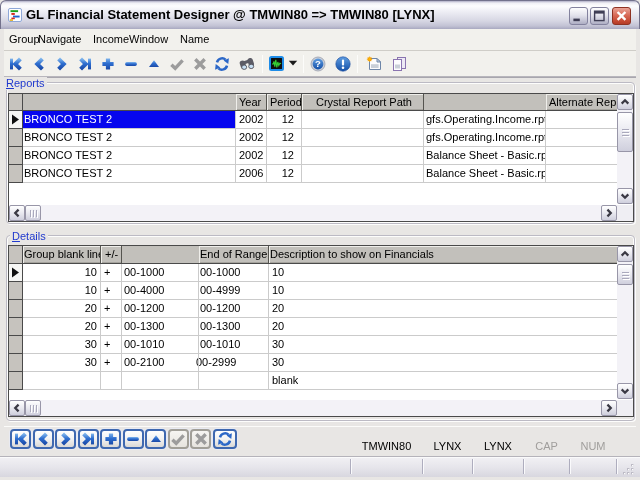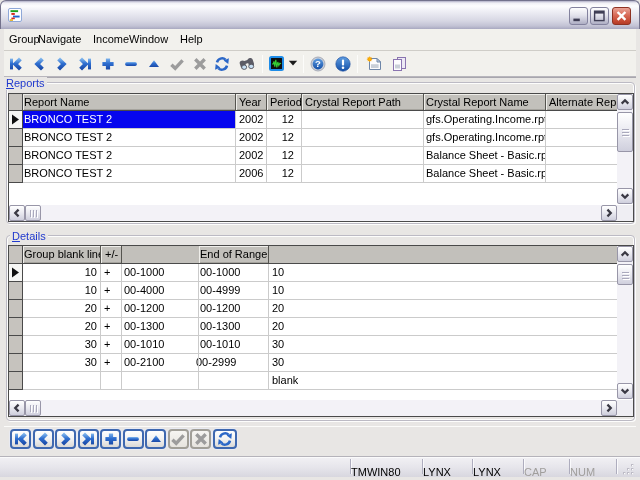--- a/index.html
+++ b/index.html
@@ -38,21 +38,21 @@
 .sb{background:#F3F2F7}
 .sbtn{border:1px solid #9896A8;border-radius:2px;background:linear-gradient(180deg,#FFFFFF,#E9E9F0 50%,#CFCFDD)}
 .thumbh .gl{top:4px;width:1px;height:7px;background:#AAA9BC;box-shadow:1px 1px 0 #fff}
 .thumbv .gl{left:4px;height:1px;width:7px;background:#AAA9BC;box-shadow:1px 1px 0 #fff}
 .nb{top:429px;width:21px;height:20px;border-radius:4px;border:2px solid #3E68B0;
  background:linear-gradient(180deg,#FFFFFF,#F4F4F4 45%,#DBD9D6);box-shadow:0 0 0 1px #E8EAF2}
 .nbd{border-color:#A19F98;background:linear-gradient(180deg,#F6F5F2,#E6E4DF)}
 
 #sbar{left:0;top:456px;width:640px;height:21px;border-radius:0;box-shadow:inset 0 1px 0 #B5B3BA,inset 0 2px 0 #FAFAFB;background:linear-gradient(180deg,#F3F2F5,#E6E5EB 55%,#D8D7DF)}
 .sdiv{top:459px;width:1px;height:15px;background:#AEADBE;box-shadow:1px 0 0 #FAFAFC}
-.stx{top:466px;text-align:left}
+.stx{top:440px;text-align:center}
 .gray{color:#A09E9C}
 </style></head>
 <body>
 <div id="win">
 
 <svg width="0" height="0" style="position:absolute">
 <defs>
 <linearGradient id="gb" x1="0" y1="0" x2="0" y2="1">
  <stop offset="0" stop-color="#7FB5EC"></stop>
           <stop offset="0.45" stop-color="#2F6FD0"></stop>
@@ -106,20 +106,21 @@
 <symbol id="sl" viewBox="0 0 16 16">
           <path d="M9.8,4.2 L6,8 L9.8,11.8" fill="none" stroke="#3A3944" stroke-width="2.6"></path>
         </symbol>
 <symbol id="sr" viewBox="0 0 16 16">
           <path d="M6.2,4.2 L10,8 L6.2,11.8" fill="none" stroke="#3A3944" stroke-width="2.6"></path>
         </symbol>
 </defs>
     </svg>
 
 <div class="a" id="tbar"></div>
+<div class="a" id="ttext">GL Financial Statement Designer @ TMWIN80 =&gt; TMWIN80 [LYNX]</div>
 <svg class="a" style="left:8px;top:8px" width="14" height="14" viewBox="0 0 14 14">
  <rect x="0.5" y="0.5" width="13" height="13" rx="1.5" fill="#FDFDFE" stroke="#8FA8D8"></rect>
  <rect x="2.5" y="2.2" width="7.6" height="1.9" fill="#1CA01C"></rect>
  <rect x="3.4" y="5.0" width="3.4" height="1.9" fill="#D62A1C"></rect>
  <rect x="5.0" y="7.6" width="6.6" height="1.9" fill="#1F62D0"></rect>
  <rect x="3.4" y="9.6" width="3.4" height="1.6" fill="#D62A1C"></rect>
  <rect x="1.8" y="11.3" width="3.2" height="1.5" fill="#DFA60A"></rect>
 </svg>
 <div class="a cap" style="left:569px"><svg width="17" height="16" viewBox="0 0 17 16">
         <rect x="3.4" y="10.6" width="6.4" height="2.6" fill="#3E3D54"></rect>
@@ -130,21 +131,21 @@
       </svg></div>
 <div class="a cap" id="bclose" style="left:612px"><svg width="17" height="16" viewBox="0 0 17 16">
         <path d="M4.6,4 L12.4,11.8 M12.4,4 L4.6,11.8" stroke="#fff" stroke-width="2.4"></path>
       </svg></div>
 
 <div class="a" id="menub"></div>
 <div class="a mi" style="left:9px">Group</div>
 <div class="a mi" style="left:38px">Navigate</div>
 <div class="a mi" style="left:93px">Income</div>
 <div class="a mi" style="left:129px">Window</div>
-<div class="a mi" style="left:180px">Help</div>
+<div class="a mi" style="left:180px">Name</div>
 <div class="a" id="msep"></div>
 <div class="a" id="toolb"></div>
 <div class="a" id="tsep"></div>
 <div class="a" id="client"></div>
 
 <svg class="a" style="left:8px;top:56px" width="16" height="16" fill="url(#gb)">
       <use href="#first"></use>
     </svg>
 <svg class="a" style="left:31px;top:56px" width="16" height="16" fill="url(#gb)">
       <use href="#chevL"></use>
@@ -213,25 +214,23 @@
  <rect x="7.5" y="1.5" width="8" height="11" fill="#EDEAF4" stroke="#8A74B0"></rect>
  <rect x="3.5" y="3.5" width="8" height="11" fill="#FCFCFE" stroke="#8A74B0"></rect>
  <rect x="5" y="8.5" width="5" height="4" fill="#C9CFD8"></rect>
 </svg>
 
 <div class="a gbox" style="left:6px;top:82px;width:629px;height:142px"></div>
 <div class="a glab" style="left:4px;top:77px"><u>R</u>eports</div>
 <div class="a grid" style="left:8px;top:93px;width:626px;height:129px"></div>
 <div class="a ind" style="left:9px;top:94px;width:13px;height:89px"></div>
 <div class="a hdr" style="left:23px;top:94px;width:594px;height:16px"></div>
-<div class="a hc" style="left:23px;top:94px;width:213px;height:16px;padding-left:1px">Report Name</div>
 <div class="a hc" style="left:236px;top:94px;width:31px;height:16px;padding-left:3px">Year</div>
 <div class="a hc" style="left:267px;top:94px;width:35px;height:16px;padding-left:3px">Period</div>
-<div class="a hc" style="left:302px;top:94px;width:122px;height:16px;padding-left:3px">Crystal Report Path</div>
-<div class="a hc" style="left:424px;top:94px;width:122px;height:16px;padding-left:2px">Crystal Report Name</div>
+<div class="a hc" style="left:302px;top:94px;width:122px;height:16px;padding-left:14px">Crystal Report Path</div>
 <div class="a hc" style="left:546px;top:94px;width:71px;height:16px;padding-left:3px;border-right:none">Alternate Rep</div>
 <div class="a" style="left:9px;top:110px;width:608px;height:1px;background:#4A4A4A"></div>
 <div class="a" style="left:22px;top:94px;width:1px;height:89px;background:#4A4A4A"></div>
 
 <div class="a" style="left:9px;top:111px;width:13px;height:17px;background:#F6F6F4"></div>
 <svg class="a" style="left:11px;top:114px" width="9" height="11" viewBox="0 0 9 11">
       <polygon points="1,0.5 8,5.5 1,10.5" fill="#101010"></polygon>
     </svg>
 <div class="a cell" style="left:23px;top:111px;width:212px;background:#0606EE;color:#fff;padding-left:1px">BRONCO TEST 2</div>
 <div class="a cell" style="left:239px;top:111px">2002</div>
@@ -290,20 +289,21 @@
 <div class="a" style="left:617px;top:205px;width:16px;height:16px;background:#EFEEF3"></div>
 
 <div class="a gbox" style="left:6px;top:235px;width:629px;height:186px"></div>
 <div class="a glab" style="left:10px;top:230px"><u>D</u>etails</div>
 <div class="a grid" style="left:8px;top:245px;width:626px;height:172px"></div>
 <div class="a ind" style="left:9px;top:246px;width:13px;height:143px"></div>
 <div class="a hdr" style="left:23px;top:246px;width:594px;height:17px"></div>
 <div class="a hc" style="left:23px;top:246px;width:78px;height:17px;padding-left:1px">Group blank line</div>
 <div class="a hc" style="left:101px;top:246px;width:21px;height:17px;padding-left:4px">+/-</div>
 <div class="a hc" style="left:199px;top:246px;width:70px;height:17px;padding-left:1px">End of Range</div>
+<div class="a hc" style="left:269px;top:246px;width:348px;height:17px;padding-left:1px;border-right:none">Description to show on Financials</div>
 <div class="a" style="left:9px;top:263px;width:608px;height:1px;background:#4A4A4A"></div>
 <div class="a" style="left:22px;top:246px;width:1px;height:143px;background:#4A4A4A"></div>
 
 <div class="a" style="left:9px;top:264px;width:13px;height:17px;background:#F6F6F4"></div>
 <svg class="a" style="left:11px;top:267px" width="9" height="11" viewBox="0 0 9 11">
       <polygon points="1,0.5 8,5.5 1,10.5" fill="#101010"></polygon>
     </svg>
 <div class="a cell" style="left:23px;top:264px;width:74px;text-align:right">10</div>
 <div class="a cell" style="left:104px;top:264px">+</div>
 <div class="a cell" style="left:124px;top:264px">00-1000</div>

